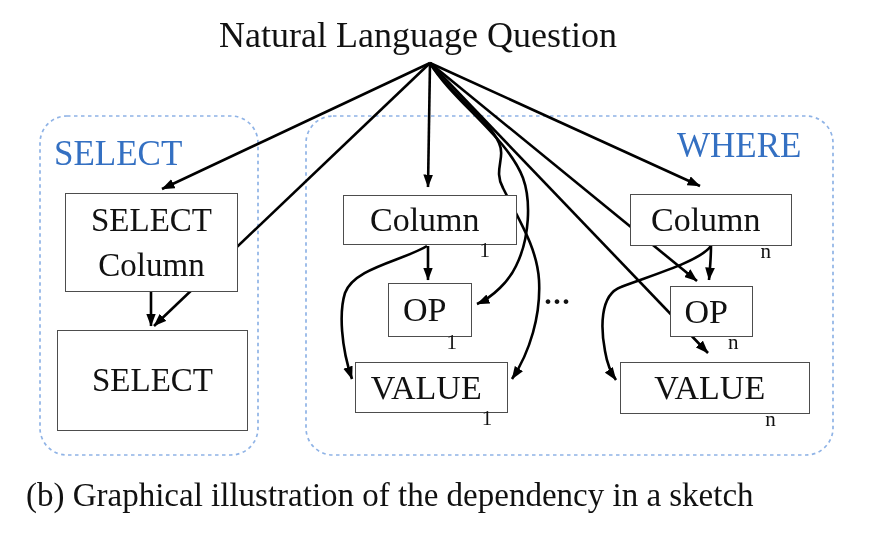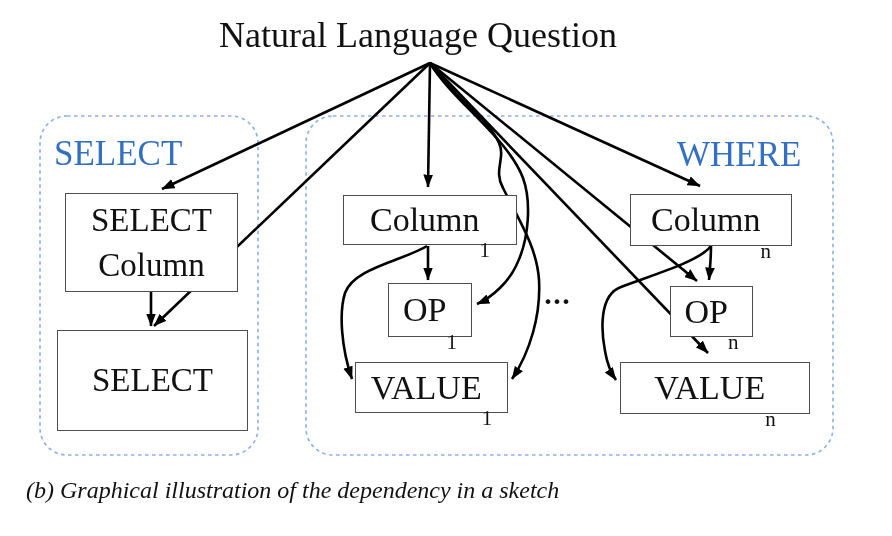--- a/index.html
+++ b/index.html
@@ -43,21 +43,21 @@
     white-space:nowrap;
   }
   .title{
     position:absolute;z-index:3;
     left:418px;top:16px;transform:translateX(-50%);
     font-size:36px;line-height:1.1;white-space:nowrap;
   }
   .caption{
     position:absolute;z-index:3;
     left:26px;top:477px;
-    font-size:24px;line-height:1.1;white-space:nowrap;font-style:italic;
+    font-size:33px;line-height:1.1;white-space:nowrap;
   }
   .ellipsis{
     position:absolute;z-index:3;
     left:543px;top:271px;
     font-size:40px;letter-spacing:-1px;line-height:1;
   }
 </style>
 </head>
 <body>
 
@@ -85,21 +85,21 @@
     <path class="edge" d="M151,292 L151,326" marker-end="url(#arrow)"></path>
     <path class="edge" d="M428,246 L428,280" marker-end="url(#arrow)"></path>
     <path class="edge" d="M427,246 C402,261 354,268 345,293 C339,312 341,347 352,379" marker-end="url(#arrow)"></path>
     <path class="edge" d="M711,246 C711,258 710,268 709,280" marker-end="url(#arrow)"></path>
     <path class="edge" d="M711,246 C699,262 649,276 621,287 C599,295 601,330 605,351 C607,363 611,373 616,380" marker-end="url(#arrow)"></path>
   </svg>
 
   <div class="title">Natural Language Question</div>
 
   <div class="grouplabel" style="left:54px;top:136px;">SELECT</div>
-  <div class="grouplabel" style="left:677px;top:137px;">WHERE</div>
+  <div class="grouplabel" style="left:677px;top:128px;">WHERE</div>
 
   <div class="node two-line" style="left:65px;top:193px;width:173px;height:99px;">
     <span>SELECT</span>
     <span>Column</span>
   </div>
   <div class="node two-line" style="left:57px;top:330px;width:191px;height:101px;">
     <span>SELECT</span>
   </div>
 
   <div class="node" style="left:343px;top:195px;width:174px;height:50px;">

